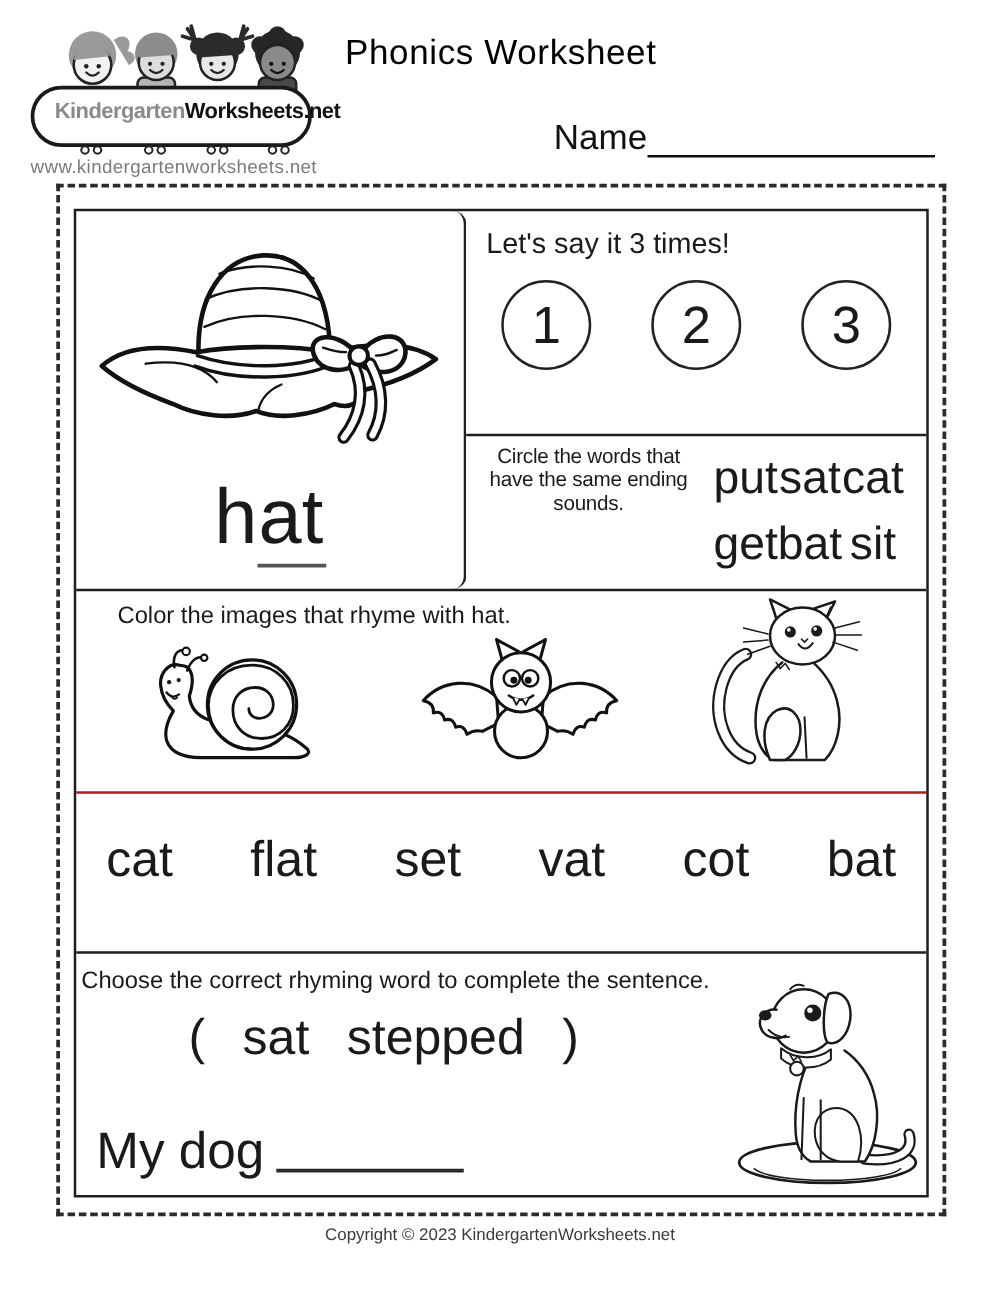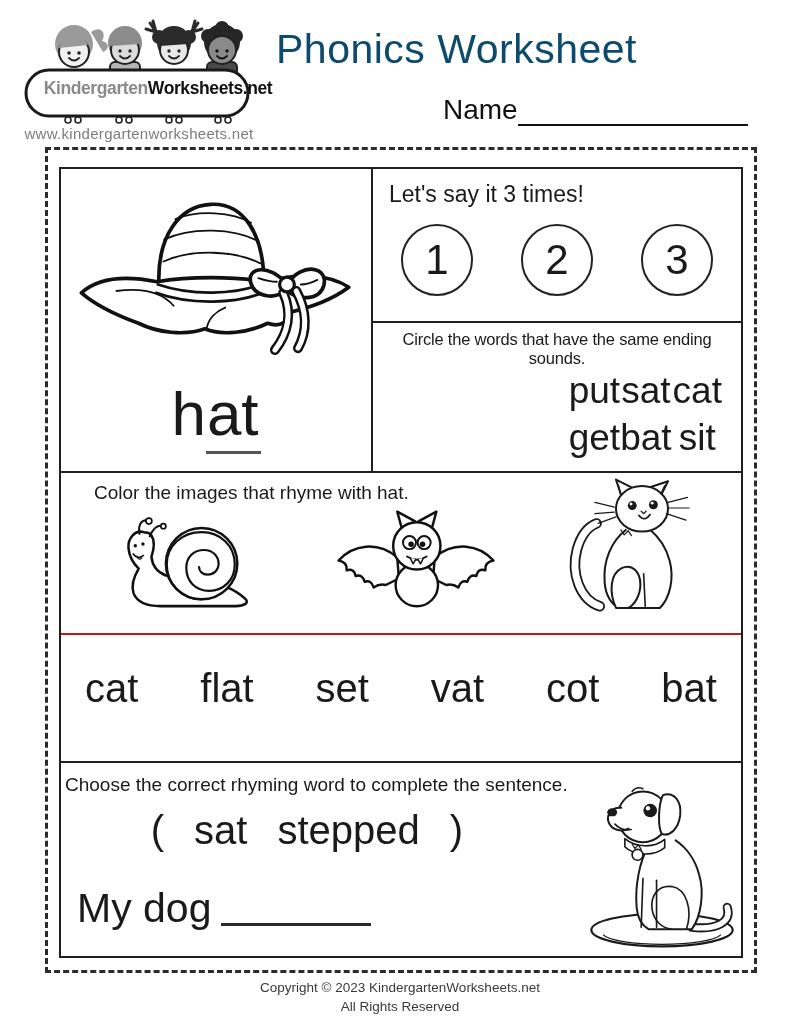--- a/index.html
+++ b/index.html
@@ -16,50 +16,50 @@
   .logo svg { position:absolute; left:0; top:0; }
   .logo-text {
     position:absolute; left:5px; top:66px; width:262px; text-align:center;
     font-weight:bold; font-size:17.5px; letter-spacing:-0.4px; white-space:nowrap;
   }
   .logo-text .gray { color:#8a8a8a; }
   .logo-text .black { color:#111; }
   .logo-url { position:absolute; left:2px; top:113px; width:230px; text-align:center;
     font-size:15px; color:#7c7c7c; letter-spacing:0.3px; }
 
-  .page-title { position:absolute; left:276px; top:26px; font-size:41px;
-    font-weight:400; color:#0c4a6e; letter-spacing:0.5px; white-space:nowrap; }
+  .page-title { position:absolute; left:276px; top:26px; font-size:28px;
+    font-weight:400; color:#000000; letter-spacing:0.5px; white-space:nowrap; }
 
   .name-row { position:absolute; left:443px; top:94px; display:flex; align-items:flex-end; }
   .name-label { font-size:28px; color:#111; }
   .name-line { width:230px; height:32px; border-bottom:2.5px solid #111; }
 
   
   .sheet {
     position:absolute; left:45px; top:147px; width:712px; height:826px;
     border:3px dashed #2b2b2b; padding:17px 11px 12px 11px;
   }
   .wtable { width:100%; height:100%; border:2px solid #1f1f1f;
     display:grid; grid-template-rows:304px 162px 128px 1fr; }
 
   
   .row1 { display:grid; grid-template-columns:312px 1fr; border-bottom:2px solid #1f1f1f; min-height:0; }
   .hat-cell { border-right:2px solid #1f1f1f; display:flex; flex-direction:column;
-    align-items:center; padding-top:4px; overflow:hidden; }
+    align-items:center; padding-top:4px; overflow:hidden;border-radius:10px; }
   .hat-art { width:296px; height:212px; }
   .hat-word { font-size:62px; line-height:1.05; margin-top:-4px; font-weight:400; }
   .hat-word .we { display:inline-block; border-bottom:3px solid #555; padding:0 2px 5px 1px; }
 
   .right-col { display:flex; flex-direction:column; min-width:0; }
-  .say { height:154px; border-bottom:2px solid #1f1f1f; padding:12px 16px 16px; }
+  .say { height:180px; border-bottom:2px solid #1f1f1f; padding:12px 16px 16px; }
   .say-instruction { font-size:23px; }
   .circles { display:flex; justify-content:space-between; padding:16px 12px 0; }
   .num-circle { width:72px; height:72px; border:2.5px solid #222; border-radius:50%;
     display:flex; align-items:center; justify-content:center; font-size:42px; }
-  .ending { flex:1; display:flex; flex-direction:column; padding:7px 8px 0;align-items:flex-end; }
+  .ending { flex:1; display:flex; flex-direction:row; padding:7px 8px 0; }
   .ending-instruction { font-size:16.5px; text-align:center; letter-spacing:-0.2px; }
   .word-grid { flex:1; display:grid; grid-template-columns:1fr 1fr 1fr;
     align-items:center; justify-items:center; font-size:37px; padding:0 10px 10px; }
 
   
   .row2 { border-bottom:2px solid #b91c1c; padding:9px 33px 0; overflow:visible; }
   .instruction { font-size:19px; }
   .images { display:flex; justify-content:space-between; align-items:flex-end;
     height:120px; padding:0 14px 6px; }
   .snail-art { width:160px; height:102px; }
@@ -68,21 +68,21 @@
 
   
   .row3 { border-bottom:2px solid #1f1f1f; padding:11px 16px 0; }
   .row3-words { display:flex; justify-content:space-between; font-size:40px; padding:20px 8px 0; }
 
   
   .row4 { position:relative; padding:11px 4px 0; }
   .row4 .instruction { padding-right:120px; }
   .choices { width:72%; display:flex; justify-content:center; gap:30px;
     font-size:40px; margin-top:12px; }
-  .sentence { position:absolute; left:16px; right:162px; bottom:24px;
+  .sentence { position:absolute; left:16px; right:162px; bottom:12px;
     display:flex; align-items:flex-end; font-size:41px; white-space:nowrap; }
   .blank { flex:0 0 150px; border-bottom:3px solid #2a2a2a; height:6px;
     align-self:flex-end; margin:0 10px 6px; }
   .dog-wrap { position:absolute; right:2px; bottom:2px; }
   .dog-art { width:154px; height:172px; }
 
   
   .footer { position:absolute; left:0; right:0; top:979px; text-align:center;
     color:#3a3a3a; font-size:13.5px; line-height:1.4; }
 </style>
@@ -342,14 +342,13 @@
           <path d="M52,66 l3,5 l4,-4 l3,5" fill="none" stroke="#1a1a1a" stroke-width="1.4" stroke-linecap="round"></path>
         </svg>
       </div>
     </div>
 
   </div>
 </div>
 
 <div class="footer">
   <div>Copyright © 2023 KindergartenWorksheets.net</div>
-  <div>All Rights Reserved</div>
 </div>
 
 </body></html>

